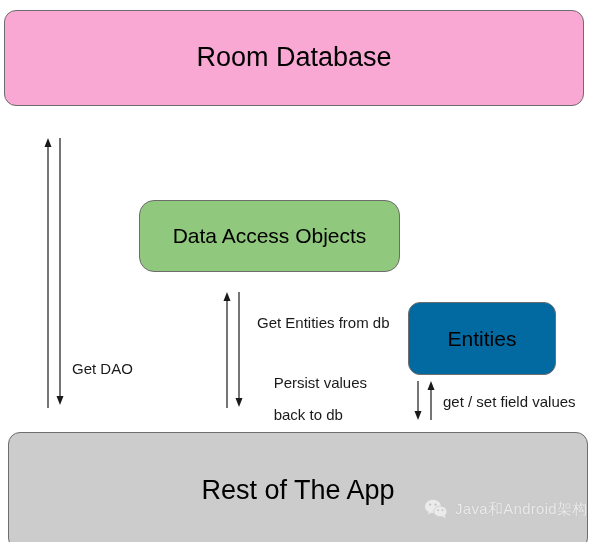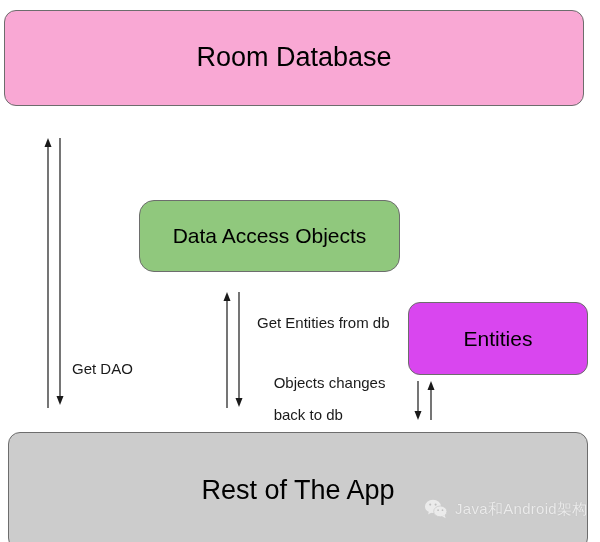--- a/index.html
+++ b/index.html
@@ -42,23 +42,23 @@
     top: 200px;
     width: 261px;
     height: 72px;
     background: #90c87d;
     font-size: 21px;
     border-radius: 15px;
   }
   .node.entities {
     left: 408px;
     top: 302px;
-    width: 180px;
+    width: 148px;
     height: 73px;
-    background: #d946ef;
+    background: #0369a1;
     font-size: 21px;
   }
   .node.app {
     left: 8px;
     top: 432px;
     width: 580px;
     height: 118px;
     background: #cccccc;
     font-size: 27px;
   }
@@ -165,24 +165,25 @@
 
     <line x1="21" y1="42" x2="21" y2="10"></line>
     <polygon points="21,3 17.5,12 24.5,12"></polygon>
   </svg>
 
   <div class="lbl lbl-get-dao">Get DAO</div>
 
   <div class="lbl lbl-get-ent">Get Entities from db</div>
 
   <div class="lbl lbl-persist">
-    <span>Objects changes</span><br>
+    <span>Persist values</span><br>
     <span>back to db</span>
   </div>
 
+  <div class="lbl lbl-getset">get / set field values</div>
 
   <div id="watermark">
     <svg class="wm-icon" viewBox="0 0 24 24">
       <ellipse cx="9" cy="9.4" rx="8" ry="6.6" fill="#ffffff"></ellipse>
       <polygon points="5.2,13.8 4.0,17.6 8.0,15.2" fill="#ffffff"></polygon>
       <ellipse cx="6.2" cy="7.6" rx="1.05" ry="1.05" fill="#b9b9b9"></ellipse>
       <ellipse cx="11.6" cy="7.6" rx="1.05" ry="1.05" fill="#b9b9b9"></ellipse>
       <ellipse cx="16.3" cy="14.4" rx="6.6" ry="5.4" fill="#ffffff" stroke="#c6c6c6" stroke-width="0.7"></ellipse>
       <polygon points="20.6,18.0 21.7,21.2 18.2,19.3" fill="#ffffff"></polygon>
       <ellipse cx="14.1" cy="13.2" rx="0.85" ry="0.85" fill="#b9b9b9"></ellipse>

